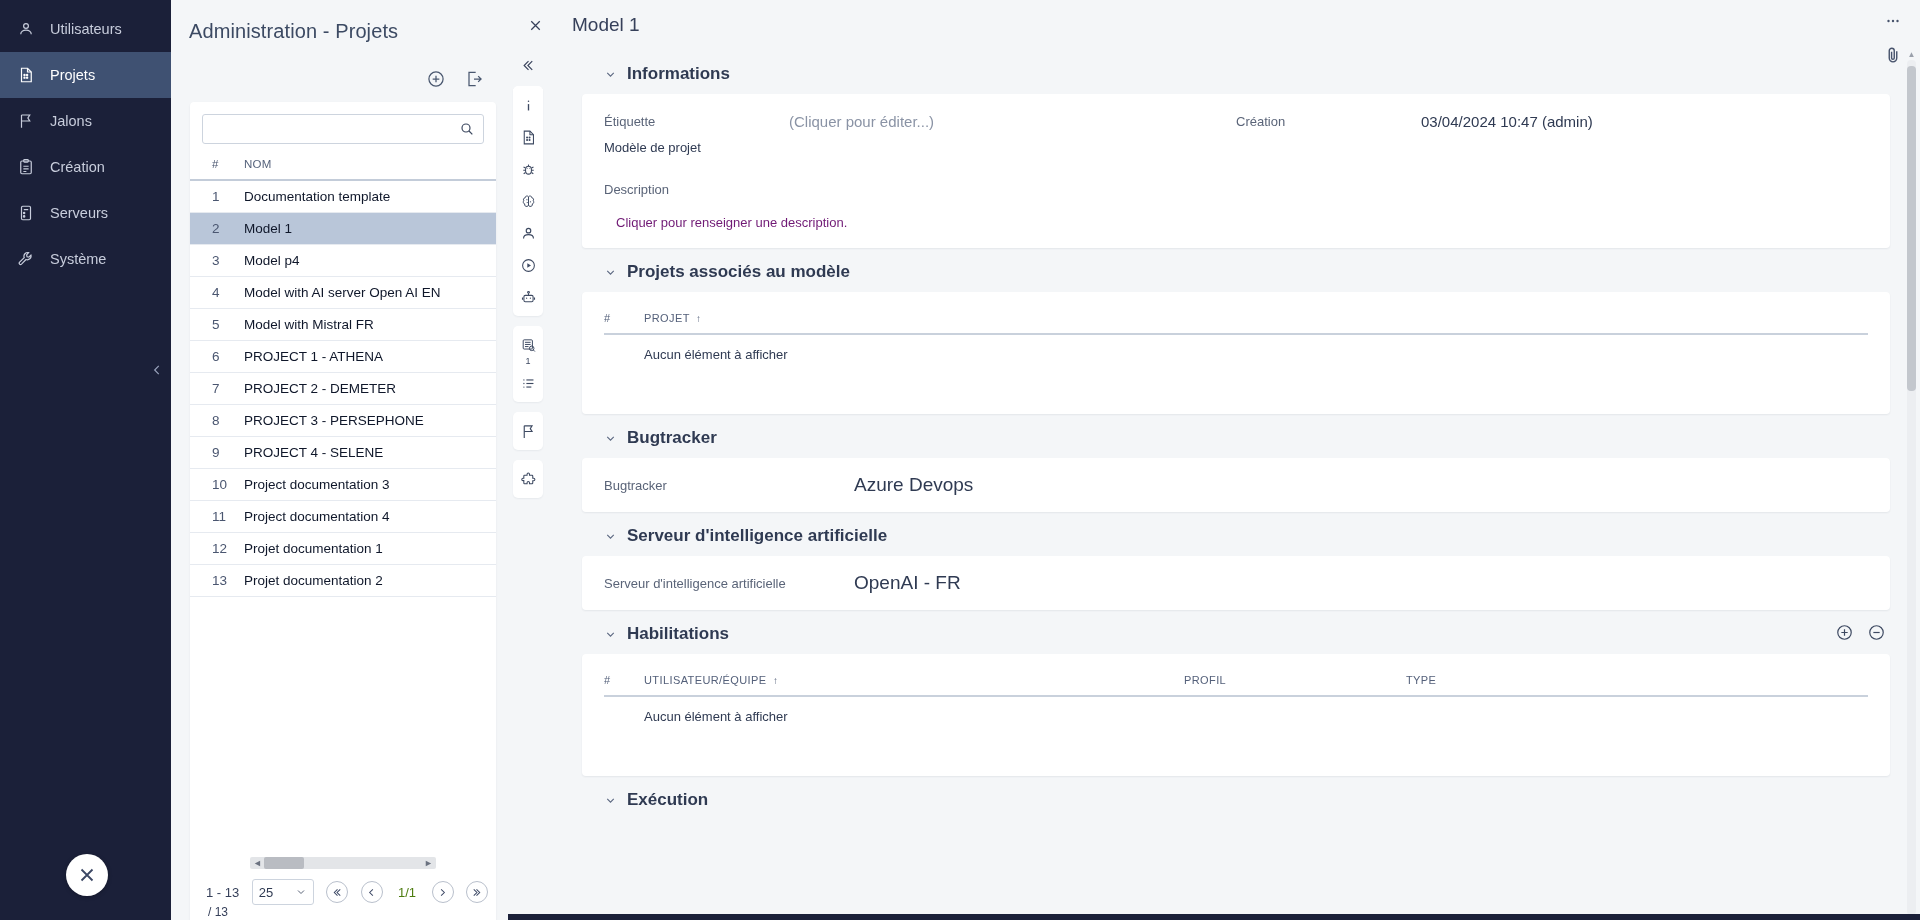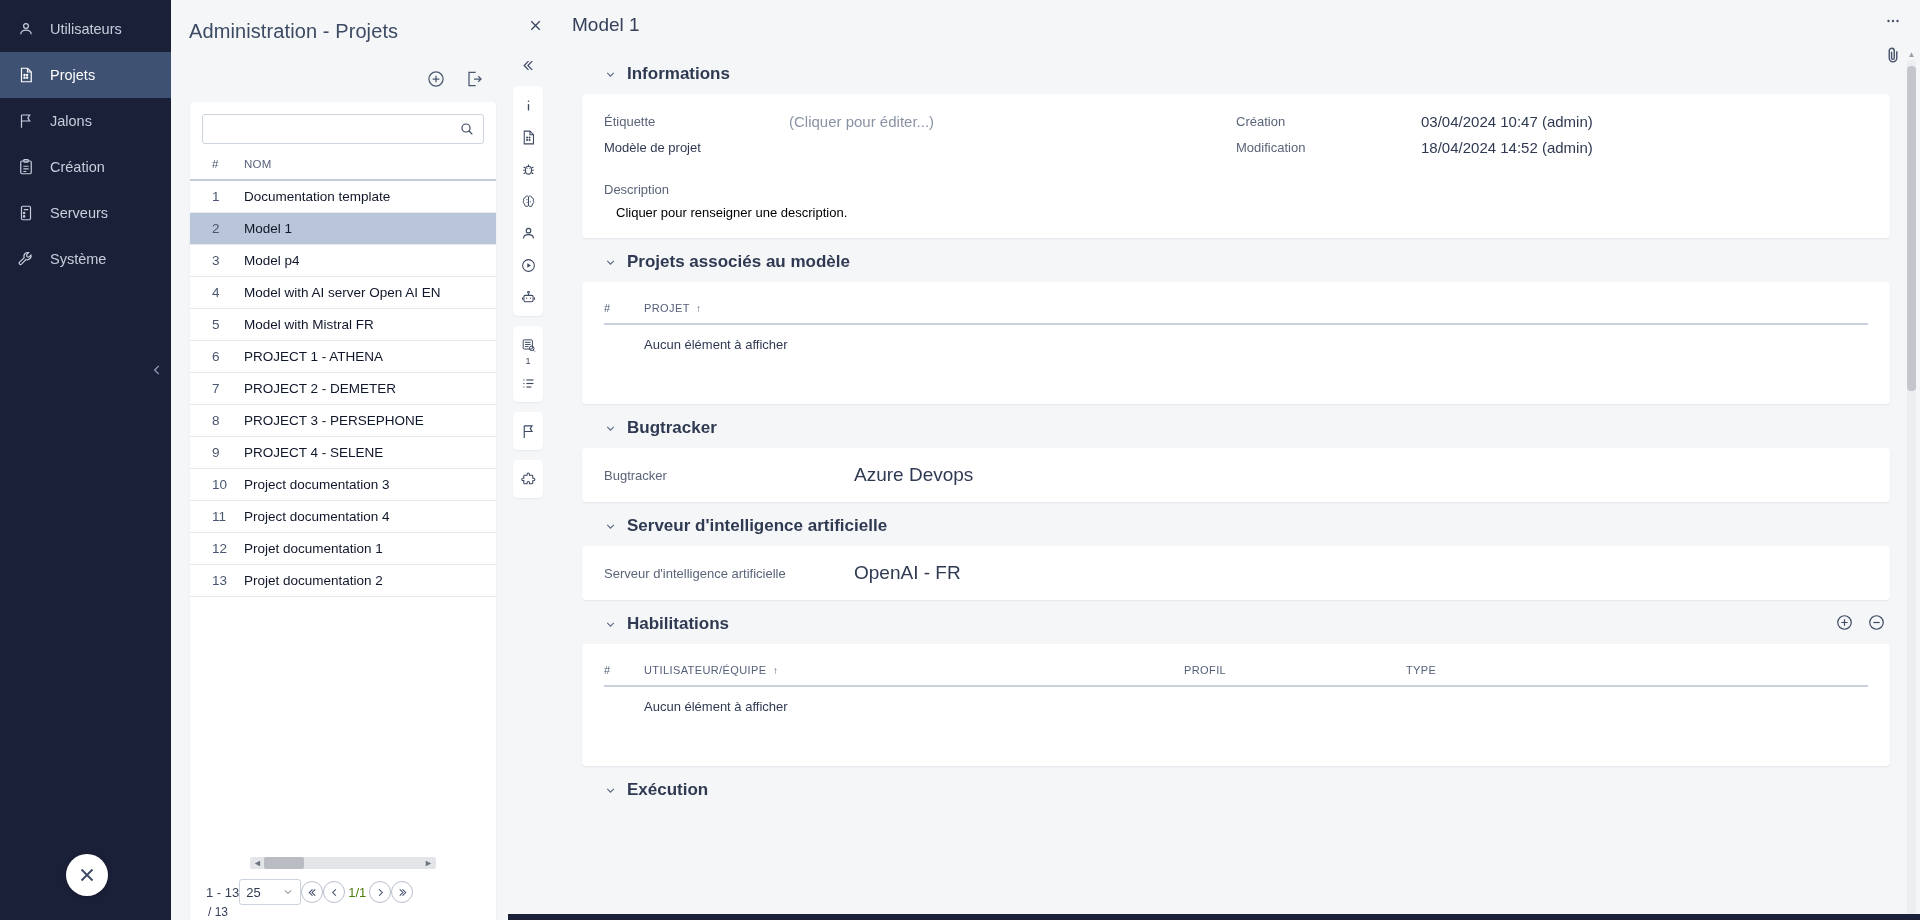--- a/index.html
+++ b/index.html
@@ -147,21 +147,21 @@
   .hscroll .arrow { font-size: 9px; color:#6b7280; position:absolute; }
   .hscroll .arrow.l { left: 3px; }
   .hscroll .arrow.r { right: 3px; }
   .hscroll .thumb {
     position: absolute; left: 14px; width: 40px; height: 12px;
     background: #b9bcc2; border-radius: 2px;
   }
   .pager {
     display: flex; align-items: center; gap: 0;
     padding-left: 8px; padding-bottom: 4px;
-    font-size: 13px; color: #36405a;
+    font-size: 13px; color: #36405a; justify-content: space-between;
   }
   .pager-range { color: #36405a; }
   .pager-select {
     width: 62px; height: 26px;
     border: 1px solid #cdd4de; border-radius: 3px;
     display: flex; align-items: center; justify-content: space-between;
     padding: 0 6px; font-size: 13px; color: #2f3a52; background: #fff;
     cursor: pointer;
   }
   .pgbtn {
@@ -235,21 +235,21 @@
     box-shadow: 0 1px 2px rgba(20,30,60,.07);
     padding: 14px 22px 18px 22px;
   }
   .kv-grid { display: grid; grid-template-columns: 1fr 1fr; column-gap: 0px; }
   .kv-row { display: flex; align-items: center; height: 26px; }
   .kv-label { font-size: 13px; color: #5a6478; width: 185px; flex: 0 0 185px; }
   .kv-label.dark { color:#2f3a52; }
   .kv-value { font-size: 15px; color: #2f3a52; }
   .kv-value.muted { color: #8a93a5; }
   .desc-label { font-size: 13px; color:#5a6478; margin-top: 22px; }
-  .desc-value { font-size: 13px; color:#000000; margin-top: 8px; padding-left: 12px;}
+  .desc-value { font-size: 13px; color:#701a75; margin-top: 18px; padding-left: 12px;}
 
   table.grid { width: 100%; border-collapse: collapse; table-layout: fixed;}
   table.grid th {
     font-size: 11px; font-weight: normal; color: #54607a;
     text-align: left; letter-spacing: .4px;
     padding: 6px 0 9px 0;
   }
   table.grid thead tr { border-bottom: 2px solid #c9d1dc; }
   table.grid td {
     font-size: 13px; color: #2f3a52; padding: 12px 0 34px 0;
@@ -654,24 +654,20 @@
                 <span class="kv-value muted">(Cliquer pour éditer...)</span>
               </div>
               <div class="kv-row">
                 <span class="kv-label dark">Modèle de projet</span>
               </div>
             </div>
             <div>
               <div class="kv-row">
                 <span class="kv-label">Création</span>
                 <span class="kv-value">03/04/2024 10:47 (admin)</span>
-              </div>
-              <div class="kv-row">
-                <span class="kv-label">Modification</span>
-                <span class="kv-value">18/04/2024 14:52 (admin)</span>
               </div>
             </div>
           </div>
           <div class="desc-label">Description</div>
           <div class="desc-value">Cliquer pour renseigner une description.</div>
         </div>
 
         <div class="section-title">
           <span class="chev">
             <svg width="13" height="13" viewBox="0 0 24 24" fill="none" stroke="currentColor" stroke-width="2">

